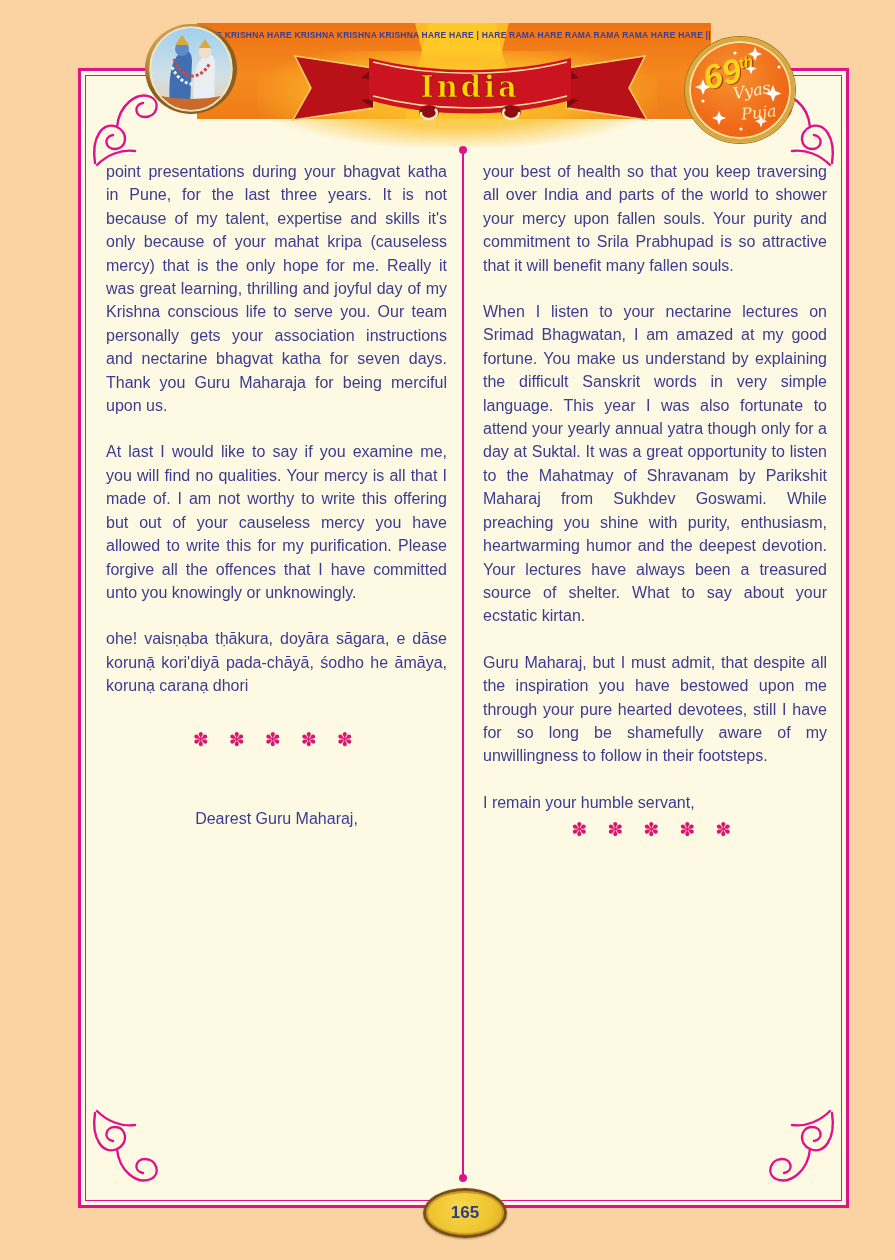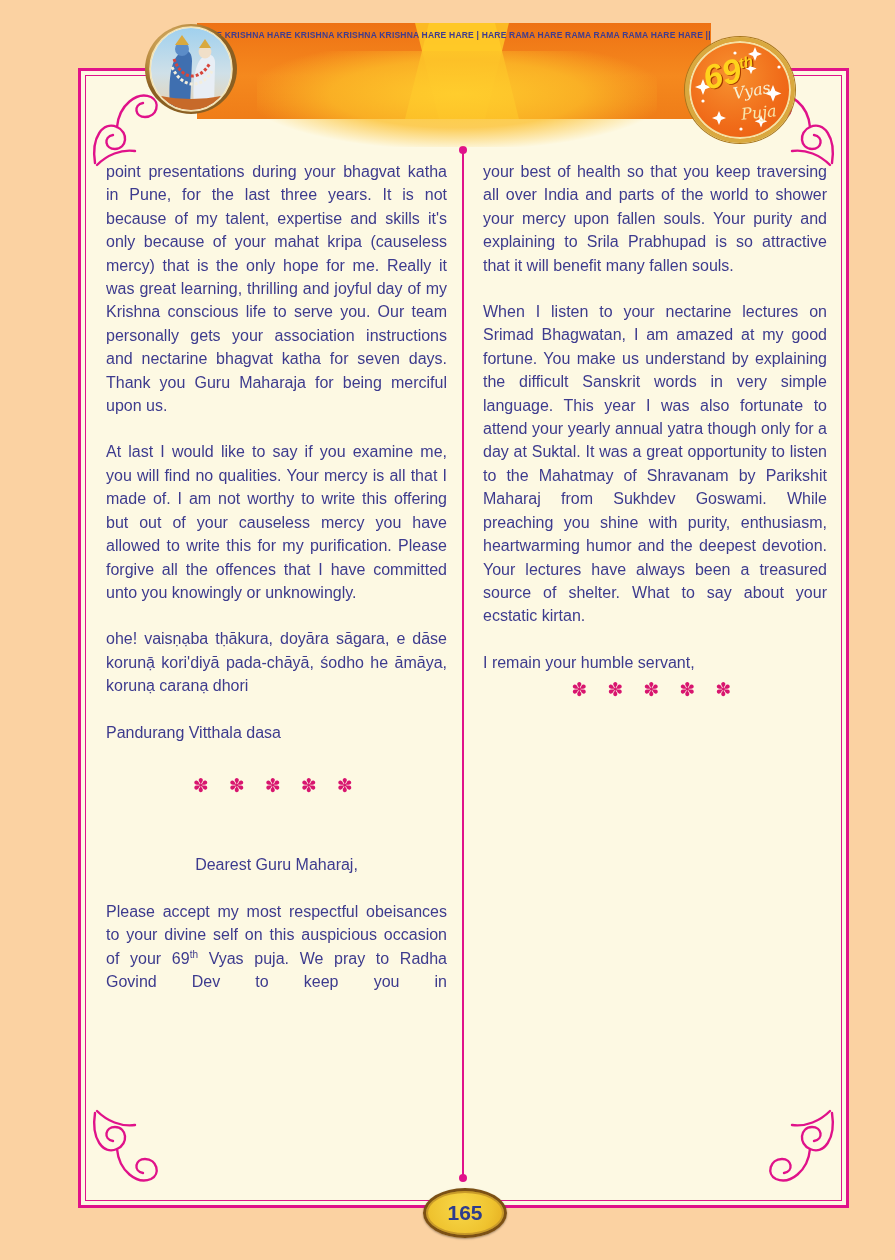--- a/index.html
+++ b/index.html
@@ -111,21 +111,21 @@
 
   
   .page-oval{
     position:absolute;left:423px;top:1188px;width:78px;height:44px;z-index:7;
     border-radius:50%;
     background:radial-gradient(circle at 45% 35%,#f8d84a 0%,#efc32f 60%,#e2a81d 100%);
     border:3px solid #7b5014;
     box-shadow:inset 0 0 0 2px #c89a2a, 0 1px 2px rgba(0,0,0,.35);
     display:flex;align-items:center;justify-content:center;
   }
-  .page-oval .num{font-size:21px;font-weight:bold;color:#2d3c8e;}
+  .page-oval .num{font-size:17px;font-weight:bold;color:#2d3c8e;}
 </style>
 </head>
 <body>
 
 <div class="canvas">
 
   <div class="frame">
     <div class="corner tl">
       <svg viewBox="0 0 76 92" fill="none" stroke="#e0128a" stroke-width="2.4" stroke-linecap="round">
         <path d="M8,86 C4,60 16,44 30,50 C42,55 40,72 28,72 C18,72 16,60 26,58"></path>
@@ -156,20 +156,43 @@
     </div>
   </div>
 
   <div class="band">
     <div class="ray a"></div>
     <div class="ray b"></div>
     <div class="glow"></div>
     <div class="mantra">HARE KRISHNA HARE KRISHNA KRISHNA KRISHNA HARE HARE | HARE RAMA HARE RAMA RAMA RAMA HARE HARE ||</div>
   </div>
 
+  <div class="ribbon">
+    <svg viewBox="0 0 374 80">
+
+      <path d="M90,18 L12,6 L28,38 L10,70 L90,58 Z" fill="#b81118" stroke="#f3d06c" stroke-width="1.5"></path>
+      <path d="M284,18 L362,6 L346,38 L364,70 L284,58 Z" fill="#b81118" stroke="#f3d06c" stroke-width="1.5"></path>
+
+      <path d="M90,18 L78,28 L90,30 Z" fill="#7d0a0e"></path>
+      <path d="M284,18 L296,28 L284,30 Z" fill="#7d0a0e"></path>
+      <path d="M90,58 L78,50 L90,48 Z" fill="#7d0a0e"></path>
+      <path d="M284,58 L296,50 L284,48 Z" fill="#7d0a0e"></path>
+
+      <path d="M86,8 C150,24 224,24 288,8 L288,50 C224,68 150,68 86,50 Z" fill="#cc1420"></path>
+      <path d="M90,12 C150,27 224,27 284,12" fill="none" stroke="#f6df9a" stroke-width="1.6"></path>
+      <path d="M90,46 C150,62 224,62 284,46" fill="none" stroke="#f6df9a" stroke-width="1.6"></path>
+
+      <ellipse cx="146" cy="62" rx="10" ry="7" fill="#8e0d12"></ellipse>
+      <path d="M138,62 a8,6 0 1 0 14,-3" fill="none" stroke="#f7ecc4" stroke-width="2.4"></path>
+      <ellipse cx="228" cy="62" rx="10" ry="7" fill="#8e0d12"></ellipse>
+      <path d="M236,62 a8,6 0 1 1 -14,-3" fill="none" stroke="#f7ecc4" stroke-width="2.4"></path>
+
+      <text x="187" y="47" text-anchor="middle">India</text>
+    </svg>
+  </div>
 
   <div class="deity">
     <svg viewBox="0 0 94 92">
       <defs>
         <radialGradient id="goldg" cx="35%" cy="30%">
           <stop offset="0%" stop-color="#e8c884"></stop>
             <stop offset="70%" stop-color="#b98a3e"></stop>
             <stop offset="100%" stop-color="#8a5f22"></stop>
         </radialGradient>
         <linearGradient id="skyg" x1="0" y1="0" x2="0" y2="1">
@@ -222,30 +245,29 @@
     <div class="puja">Puja</div>
   </div>
 
   <div class="divider"></div>
 
   <div class="col left">
     <p>point presentations during your bhagvat katha in Pune, for the last three years. It is not because of my talent, expertise and skills it's only because of your mahat kripa (causeless mercy) that is the only hope for me. Really it was great learning, thrilling and joyful day of my Krishna conscious life to serve you. Our team personally gets your association instructions and nectarine bhagvat katha for seven days. Thank you Guru Maharaja for being merciful upon us.</p>
     <p>At last I would like to say if you examine me, you will find no qualities. Your mercy is all that I made of. I am not worthy to write this offering but out of your causeless mercy you have allowed to write this for my purification. Please forgive all the offences that I have committed unto you knowingly or unknowingly.</p>
     <p>ohe! vaisṇạba tḥākura, doyāra sāgara, e dāse korunạ̄ kori'diyā pada-chāyā, śodho he āmāya, korunạ caranạ dhori</p>
     <div class="signoff">
-      <div>Pandurang Vitthala dasa</div>
     </div>
     <div class="florettes">✽ ✽ ✽ ✽ ✽</div>
     <p class="salutation">Dearest Guru Maharaj,</p>
-    <p class="just-last"><span>Please accept my most respectful obeisances to your divine self on this auspicious occasion of your 69</span><sup>th</sup><span> Vyas puja. We pray to Radha Govind Dev to keep you in</span></p>
   </div>
 
   <div class="col right">
-    <p>your best of health so that you keep traversing all over India and parts of the world to shower your mercy upon fallen souls. Your purity and explaining to Srila Prabhupad is so attractive that it will benefit many fallen souls.</p>
+    <p>your best of health so that you keep traversing all over India and parts of the world to shower your mercy upon fallen souls. Your purity and commitment to Srila Prabhupad is so attractive that it will benefit many fallen souls.</p>
     <p>When I listen to your nectarine lectures on Srimad Bhagwatan, I am amazed at my good fortune. You make us understand by explaining the difficult Sanskrit words in very simple language. This year I was also fortunate to attend your yearly annual yatra though only for a day at Suktal. It was a great opportunity to listen to the Mahatmay of Shravanam by Parikshit Maharaj from Sukhdev Goswami. While preaching you shine with purity, enthusiasm, heartwarming humor and the deepest devotion. Your lectures have always been a treasured source of shelter. What to say about your ecstatic kirtan.</p>
+    <p>Guru Maharaj, but I must admit, that despite all the inspiration you have bestowed upon me through your pure hearted devotees, still I have for so long be shamefully aware of my unwillingness to follow in their footsteps.</p>
     <div class="signoff">
       <div>I remain your humble servant,</div>
     </div>
     <div class="florettes">✽ ✽ ✽ ✽ ✽</div>
   </div>
 
   <div class="page-oval">
     <span class="num">165</span>
   </div>
 

